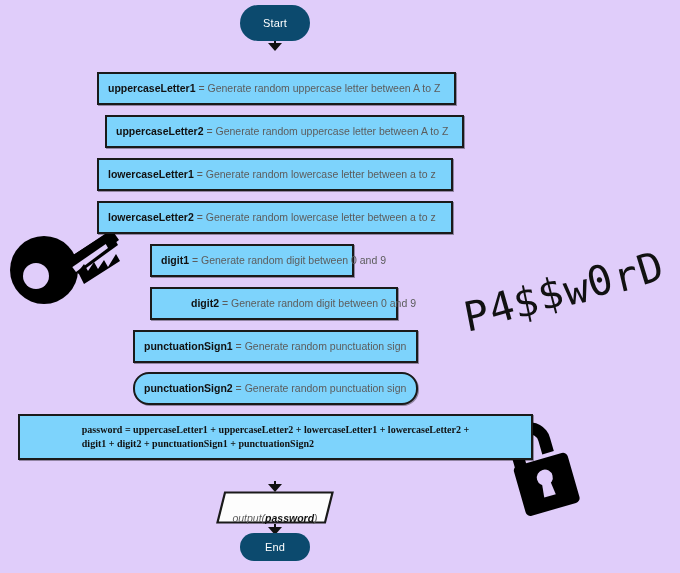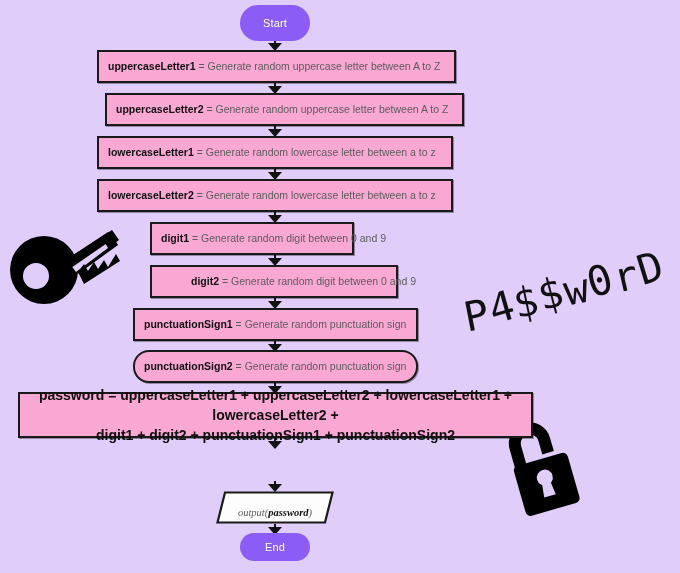--- a/index.html
+++ b/index.html
@@ -17,67 +17,68 @@
   #canvas {
     position: relative;
     width: 680px;
     height: 573px;
     background: #e0cdfa;
   }
 
   
   .terminator {
     position: absolute;
-    background: #8b5cf6;
+    background: #0c4a6e;
     border-radius: 18px;
     color: #ffffff;
     display: flex;
     align-items: center;
     justify-content: center;
     font-size: 11px;
     letter-spacing: 0.2px;
     z-index: 3;
   }
 
   
   .proc {
     position: absolute;
-    background: #f9a8d4;
+    background: #7dd3fc;
     border: 2px solid #1a1a1a;
     box-sizing: border-box;
     display: flex;
     align-items: center;
     z-index: 3;
     box-shadow: 1px 1px 0 rgba(0,0,0,0.35);
+    margin-top: 22px;
   }
   .proc .txt {
     padding-left: 9px;
     padding-right: 6px;
     font-size: 10.5px;
     color: #5c5c5c;
     white-space: nowrap;
     line-height: 1.25;
   }
   .proc .txt b {
     color: #111111;
     font-weight: bold;
   }
 
   
   .proc.concat {
     justify-content: center;
   }
   .proc.concat .txt {
-    text-align: center;
-    font-size: 14px;
+    font-size: 10px;
     color: #111111;
     font-weight: bold;
     white-space: normal;
     padding: 0 8px;
     line-height: 1.45;
+    font-family: Liberation Serif, serif;
   }
 
   
   .proc.center {
     justify-content: center;
   }
   .proc.center .txt {
     padding: 0 8px;
     text-align: center;
   }
@@ -89,31 +90,30 @@
   }
   .io svg {
     position: absolute;
     left: 0;
     top: 0;
     overflow: visible;
   }
   .io .iotxt {
     position: absolute;
     left: 0;
-    top: 16px;
+    top: 0;
     width: 100%;
     height: 100%;
     display: flex;
-    align-items: flex-start;
+    align-items: flex-end;
     justify-content: center;
     font-size: 10.5px;
     font-style: italic;
     color: #5c5c5c;
     white-space: nowrap;
-    font-family: Liberation Serif, serif;
   }
   .io .iotxt b {
     color: #111111;
     font-weight: bold;
     font-style: italic;
   }
 
   
   .conn {
     position: absolute;

